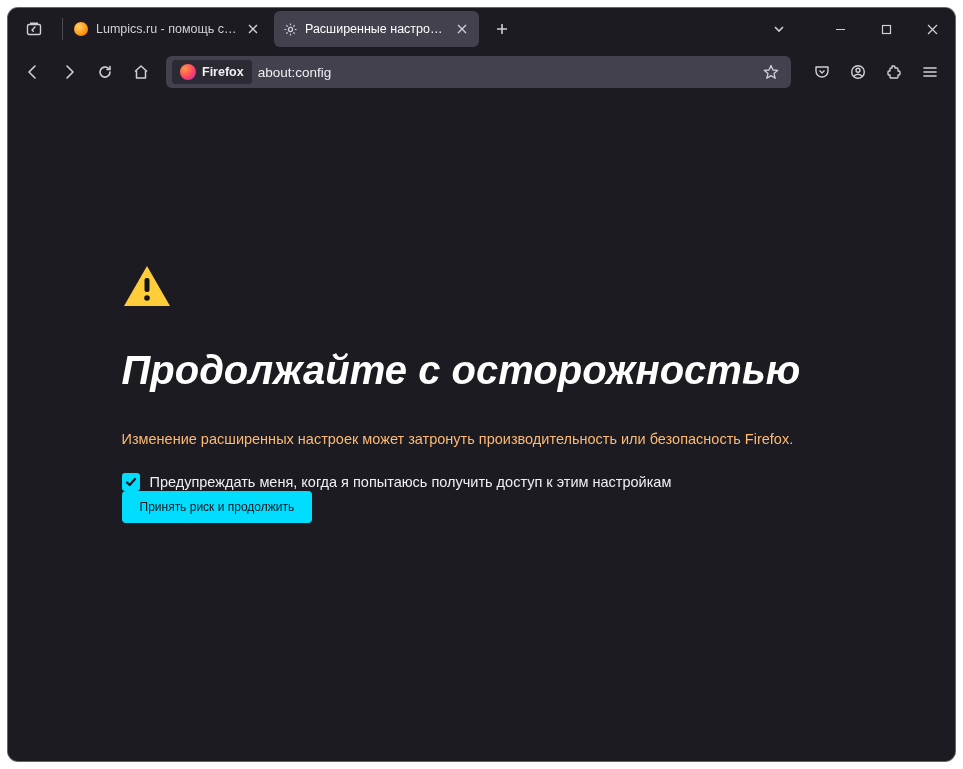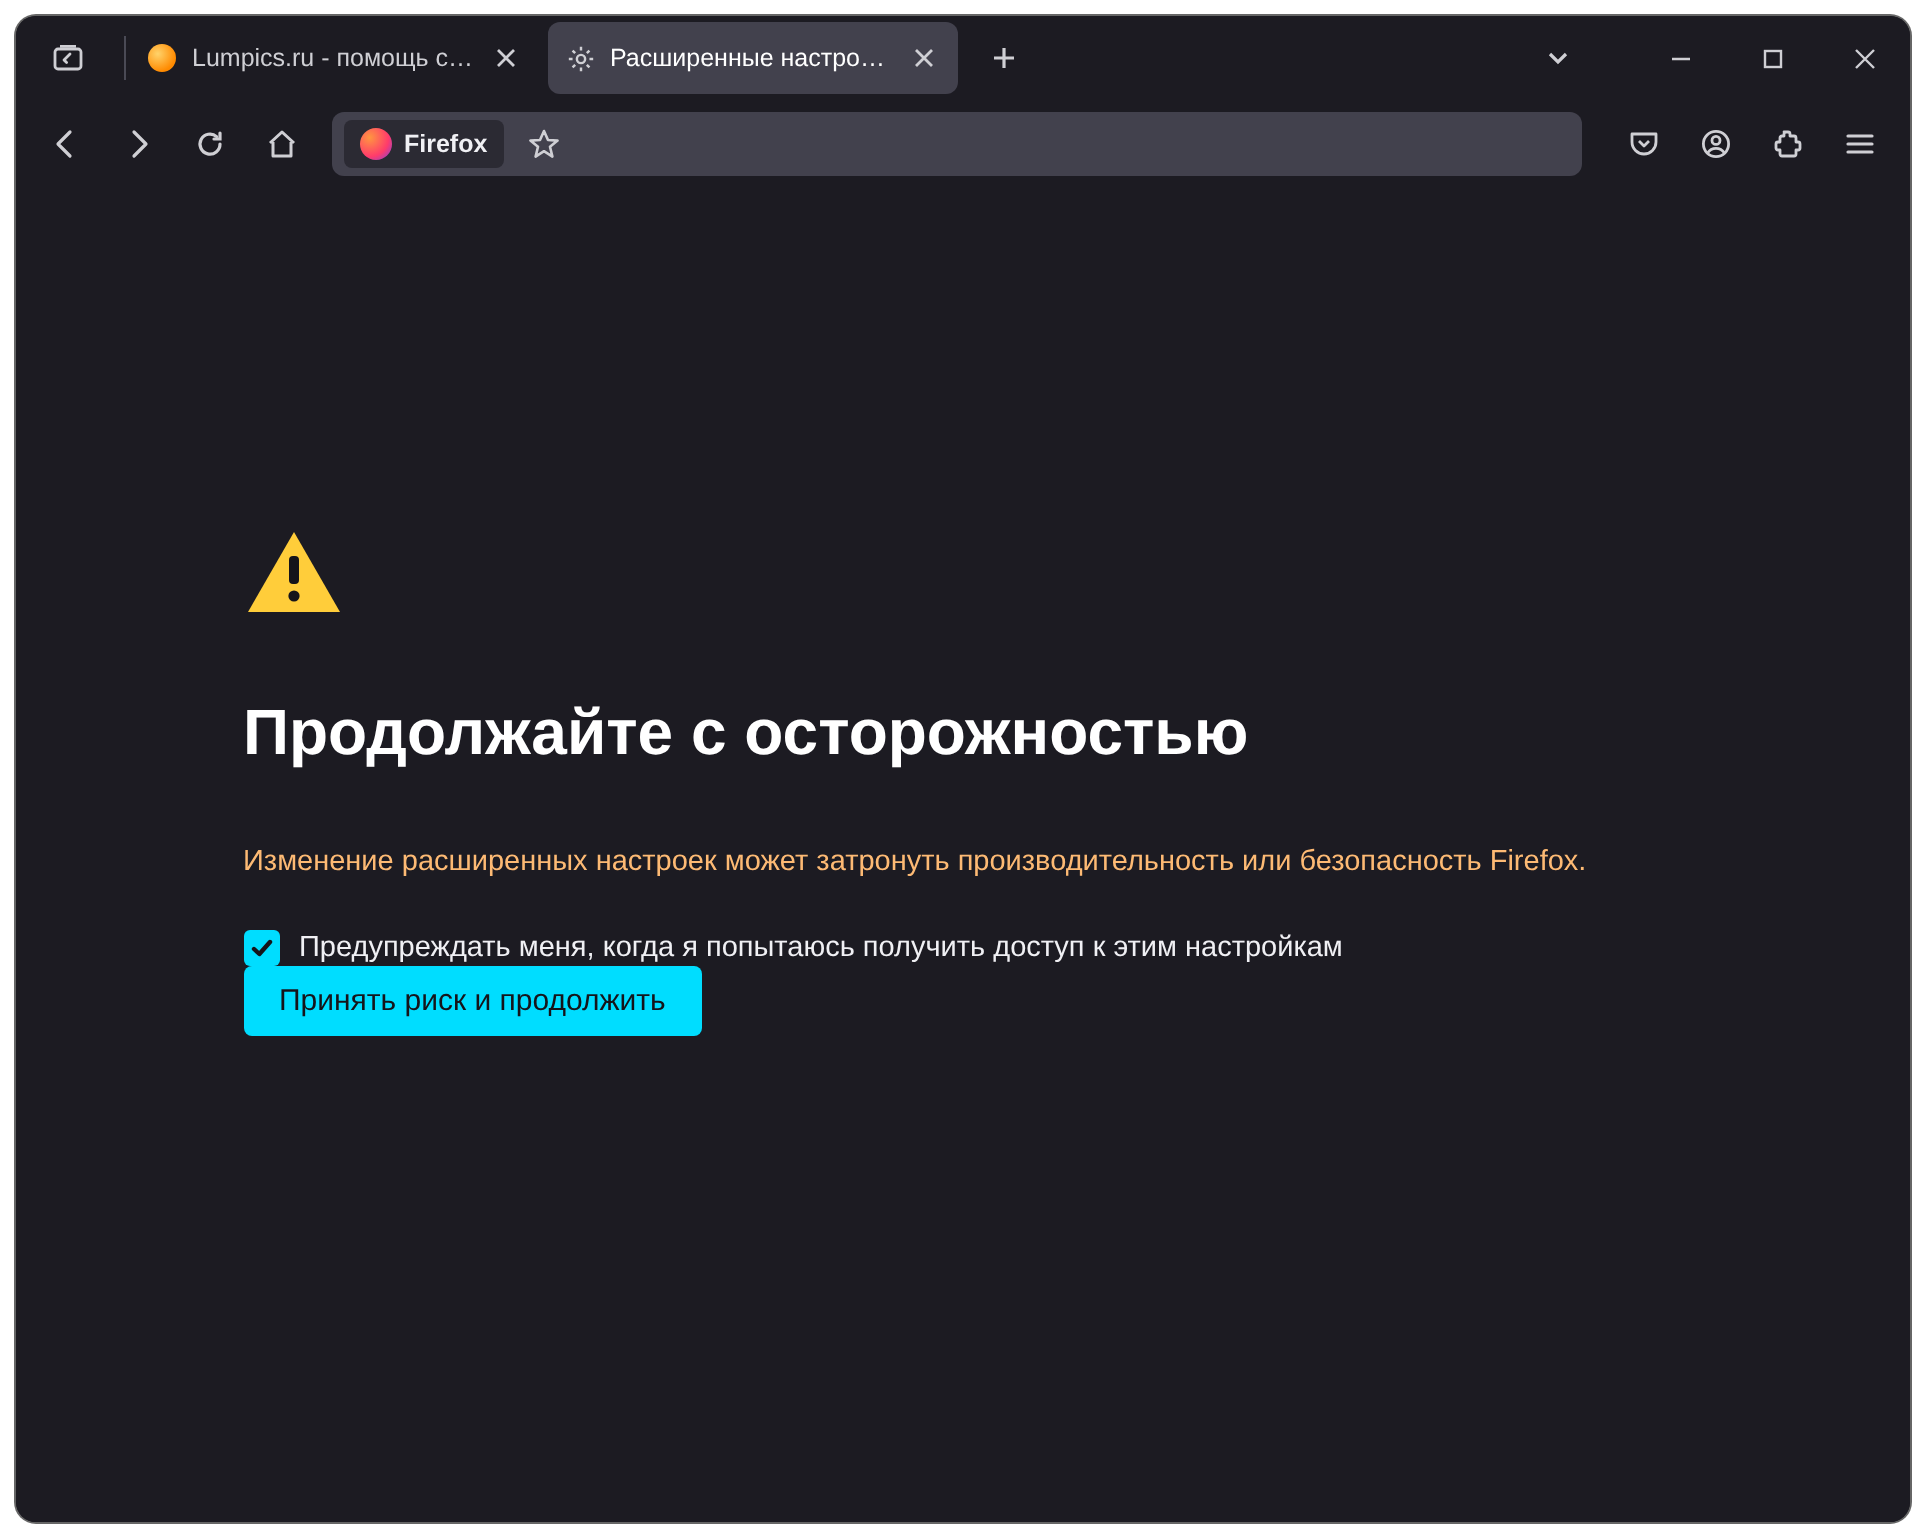--- a/index.html
+++ b/index.html
@@ -95,37 +95,38 @@
   .content {
     flex:1; background:#1c1b22; overflow:auto;
     color:#f0f0f4;
   }
   .warn-container {
     width: 720px;
     margin: 170px auto 0;
   }
   .warn-icon { margin-bottom: 40px; }
   .heading {
-    font-size: 32px; font-weight: 700;
+    font-size: 40px; font-weight: 700;
     margin-bottom: 38px;
     color:#ffffff;
+    font-style:italic;
   }
   .desc { font-size: 14.5px; color:#fdba74; margin-bottom: 26px; }
   .checkbox-row { display:flex; align-items:center; gap:10px; font-size:14.5px; color:#f0f0f4;}
   .cbx {
     width:18px; height:18px; border-radius:3px;
     background:#00ddff;
     display:flex; align-items:center; justify-content:center;
     flex-shrink:0;
   }
   .accept-btn {
     background:#00ddff; color:#15141a;
     border:none; border-radius:4px;
     padding: 9px 18px;
-    font-size:15px; font-weight:500;
+    font-size:12px; font-weight:500;
     cursor:pointer;
   }
 
   svg { display:block; }
 </style>
 </head>
 <body>
 
 <div class="window">
 
@@ -224,20 +225,21 @@
           <path d="M2 7.5 L8 2 L14 7.5"></path>
           <path d="M3.5 7 V14 H12.5 V7"></path>
         </svg>
     </div>
 
     <div class="urlbar">
       <div class="identity-box">
         <span class="ff-icon"></span>
         <span>Firefox</span>
       </div>
+      <span class="url-text">about:config</span>
       <div class="url-action">
         <svg width="16" height="16" viewBox="0 0 16 16" fill="none" stroke="currentColor" stroke-width="1.3" stroke-linejoin="round">
             <path d="M8 1.5 L10 6 L14.8 6.3 L11 9.4 L12.2 14.3 L8 11.6 L3.8 14.3 L5 9.4 L1.2 6.3 L6 6 Z"></path>
           </svg>
       </div>
     </div>
 
     <div class="toolbar-icons">
       <div class="nav-btn">
         <svg width="16" height="16" viewBox="0 0 16 16" fill="none" stroke="currentColor" stroke-width="1.4" stroke-linejoin="round">

